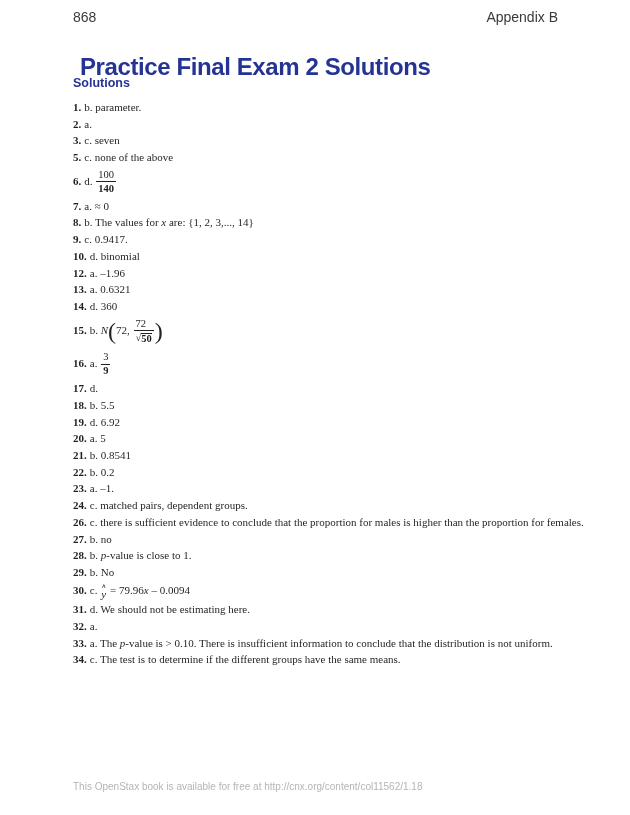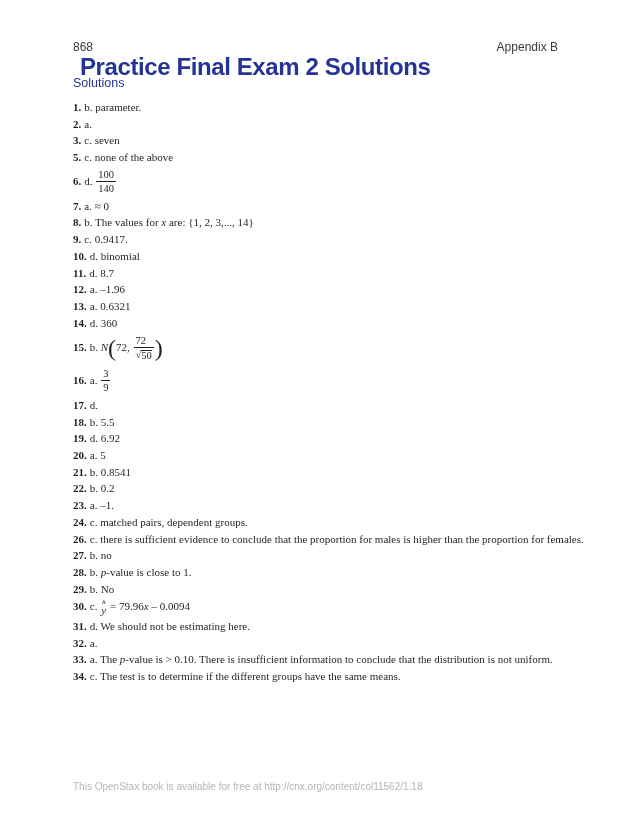--- a/index.html
+++ b/index.html
@@ -6,56 +6,56 @@
   .page{
     position:relative;
     width:630px;height:815px;
     background:#ffffff;
     margin:0 auto;
     overflow:hidden;
     font-family:"Liberation Serif", serif;
     color:var(--body,#231f20);
   }
   .header{
-    position:absolute;top:40px;left:73px;right:72px;
+    position:absolute;top:9px;left:73px;right:72px;
     display:flex;justify-content:space-between;
     font-family:"Liberation Sans", sans-serif;
-    font-size:12px;color:#3a3a3a;
+    font-size:14px;color:#3a3a3a;
   }
   .doc-title{
     position:absolute;top:54px;left:80px;
     font-family:"Liberation Sans", sans-serif;
     font-weight:bold;font-size:24px;line-height:1.1;
     letter-spacing:-0.4px;
     color:var(--accent,#253494);
   }
   .doc-subtitle{
     position:absolute;top:77px;left:73px;
     font-family:"Liberation Sans", sans-serif;
-    font-weight:normal;font-size:12.5px;line-height:1.1;
+    font-weight:bold;font-size:12.5px;line-height:1.1;
     color:var(--accent,#253494);
   }
   .solutions{
     position:absolute;top:102px;left:73px;right:4px;
   }
   .sol{
     margin-bottom:5.4px;
     font-size:11px;line-height:1.03;
     white-space:nowrap;
   }
   .sol .num{font-weight:bold;margin-right:3px;}
   .it{font-style:italic;}
   sub{font-size:7.5px;line-height:0;font-style:italic;}
   .frac{
     display:inline-flex;flex-direction:column;align-items:flex-start;
     vertical-align:middle;line-height:1;font-size:10.5px;
     margin:1px 1px;
   }
   .frac .fn{padding:0 2px 1px 2px;}
-  .frac .fd{border-top:0.9px solid #231f20;padding:1.5px 2px 0 2px;display:inline-flex;align-items:flex-start;}
+  .frac .fd{border-top:0.9px solid #231f20;padding:1.5px 2px 0 2px;display:inline-flex;align-items:flex-start;font-weight:bold;}
   .frac .sq{border-top:0.9px solid #231f20;padding-top:0.5px;}
   .bigp{
     font-size:24px;font-weight:400;line-height:0;
     vertical-align:middle;position:relative;top:-1px;
     font-family:"Liberation Serif", serif;
   }
   .hat{
     display:inline-flex;flex-direction:column;align-items:center;
     vertical-align:middle;line-height:1;margin:0 1px;
   }
@@ -86,21 +86,20 @@
       <div class="sol"><span class="num">3.</span><span class="ans"><span>c. seven</span></span></div>
       <div class="sol"><span class="num">5.</span><span class="ans"><span>c. none of the above</span></span></div>
       <div class="sol"><span class="num">6.</span><span class="ans"><span>d. </span><span class="frac">
             <span class="fn">100</span>
             <span class="fd">140</span>
           </span></span></div>
       <div class="sol"><span class="num">7.</span><span class="ans"><span>a. ≈ 0</span></span></div>
       <div class="sol"><span class="num">8.</span><span class="ans"><span>b. The values for </span><span class="it">x</span><span> are: {1, 2, 3,..., 14}</span></span></div>
       <div class="sol"><span class="num">9.</span><span class="ans"><span>c. 0.9417.</span></span></div>
       <div class="sol"><span class="num">10.</span><span class="ans"><span>d. binomial</span></span></div>
-      <div class="sol"><span class="num">11.</span><span class="ans"><span>d. 8.7</span></span></div>
       <div class="sol"><span class="num">12.</span><span class="ans"><span>a. –1.96</span></span></div>
       <div class="sol"><span class="num">13.</span><span class="ans"><span>a. 0.6321</span></span></div>
       <div class="sol"><span class="num">14.</span><span class="ans"><span>d. 360</span></span></div>
       <div class="sol"><span class="num">15.</span><span class="ans"><span>b. </span><span class="it">N</span><span class="bigp">(</span><span>72, </span><span class="frac">
             <span class="fn">72</span>
             <span class="fd">
               <span>√</span>
               <span class="sq">50</span>
             </span>
           </span><span class="bigp">)</span></span></div>

